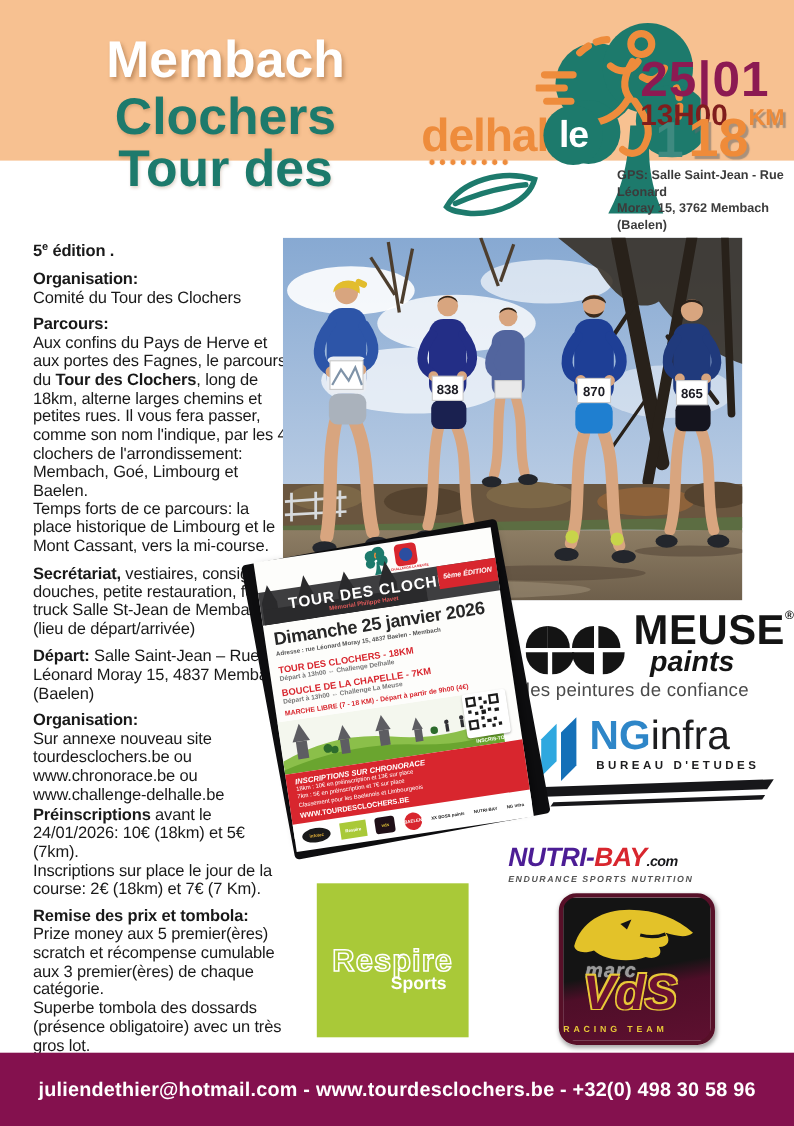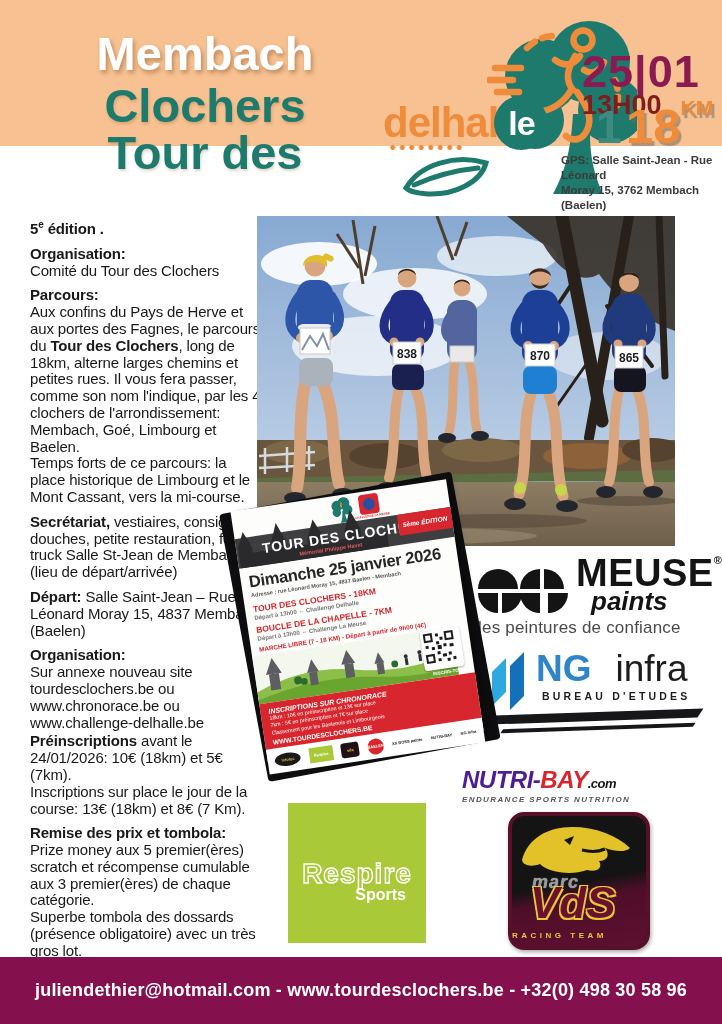--- a/index.html
+++ b/index.html
@@ -91,21 +91,21 @@
   .boss-icon{position:absolute;left:18px;top:10px;}
   .boss-text{position:absolute;left:118px;top:0px;line-height:0.9;color:#141414;}
   .boss-name{font-size:38px;font-weight:800;letter-spacing:0.5px;}
   .boss-name sup{font-size:11px;vertical-align:22px;}
   .boss-paints{font-size:26px;font-weight:800;margin-left:15px;margin-top:0px;font-style:italic;}
   .boss-tag{position:absolute;left:20px;top:62px;font-size:17px;color:#4a4a4a;letter-spacing:0.2px;}
   .ng{position:absolute;left:490px;top:648px;width:218px;height:96px;}
   .ng-icon{position:absolute;left:0;top:2px;}
   .ng-row{position:absolute;left:46px;top:0px;font-size:37px;}
   .ng-ng{color:#2e86c8;font-weight:bold;}
-  .ng-infra{color:#1d1d1f;font-weight:500;margin-left:24px;}
+  .ng-infra{color:#1d1d1f;font-weight:500;margin-left:0;}
   .ng-bureau{position:absolute;left:52px;top:42px;font-size:10.5px;letter-spacing:3.2px;
         color:#1d1d1f;font-weight:bold;}
   .ng-sw1{position:absolute;left:4px;top:64px;width:204px;height:9px;background:#17171a;
         transform:skewX(-35deg) rotate(-2deg);}
   .ng-sw2{position:absolute;left:14px;top:78px;width:188px;height:4px;background:#17171a;
         transform:skewX(-35deg) rotate(-2deg);}
   .nutribay{position:absolute;left:462px;top:766px;width:244px;}
   .nb-line{font-style:italic;font-weight:800;font-size:24px;letter-spacing:-0.5px;}
   .nb-black{color:#4c1d95;font-style:italic;}
   .nb-red{color:#d8262e;}
@@ -210,21 +210,21 @@
     </div>
     <div class="sec">
       <p><b>Départ:</b><span> Salle Saint-Jean – Rue Léonard Moray 15, 4837 Membach (Baelen)</span></p>
     </div>
     <div class="sec" style="margin-bottom:2px;">
       <p><b>Organisation:</b></p>
       <p>Sur annexe nouveau site tourdesclochers.be ou www.chronorace.be ou www.challenge-delhalle.be</p>
     </div>
     <div class="sec">
       <p><b>Préinscriptions</b><span> avant le 24/01/2026: 10€ (18km) et 5€ (7km).</span></p>
-      <p>Inscriptions sur place le jour de la course: 13€ (18km) et 8€ (7 Km).</p>
+      <p>Inscriptions sur place le jour de la course: 2€ (18km) et 7€ (7 Km).</p>
     </div>
     <div class="sec">
       <p><b>Remise des prix et tombola:</b></p>
       <p>Prize money aux 5 premier(ères) scratch et récompense cumulable aux 3 premier(ères) de chaque catégorie.</p>
       <p>Superbe tombola des dossards (présence obligatoire) avec un très gros lot.</p>
     </div>
     <div class="sec">
       <p><b>Course annexe:</b></p>
       <p>La boucle de la chapelle. Course de 7 Km qui démarre en même temps que la grande course mais qui évite les plus grosses montées.</p>
     </div>

